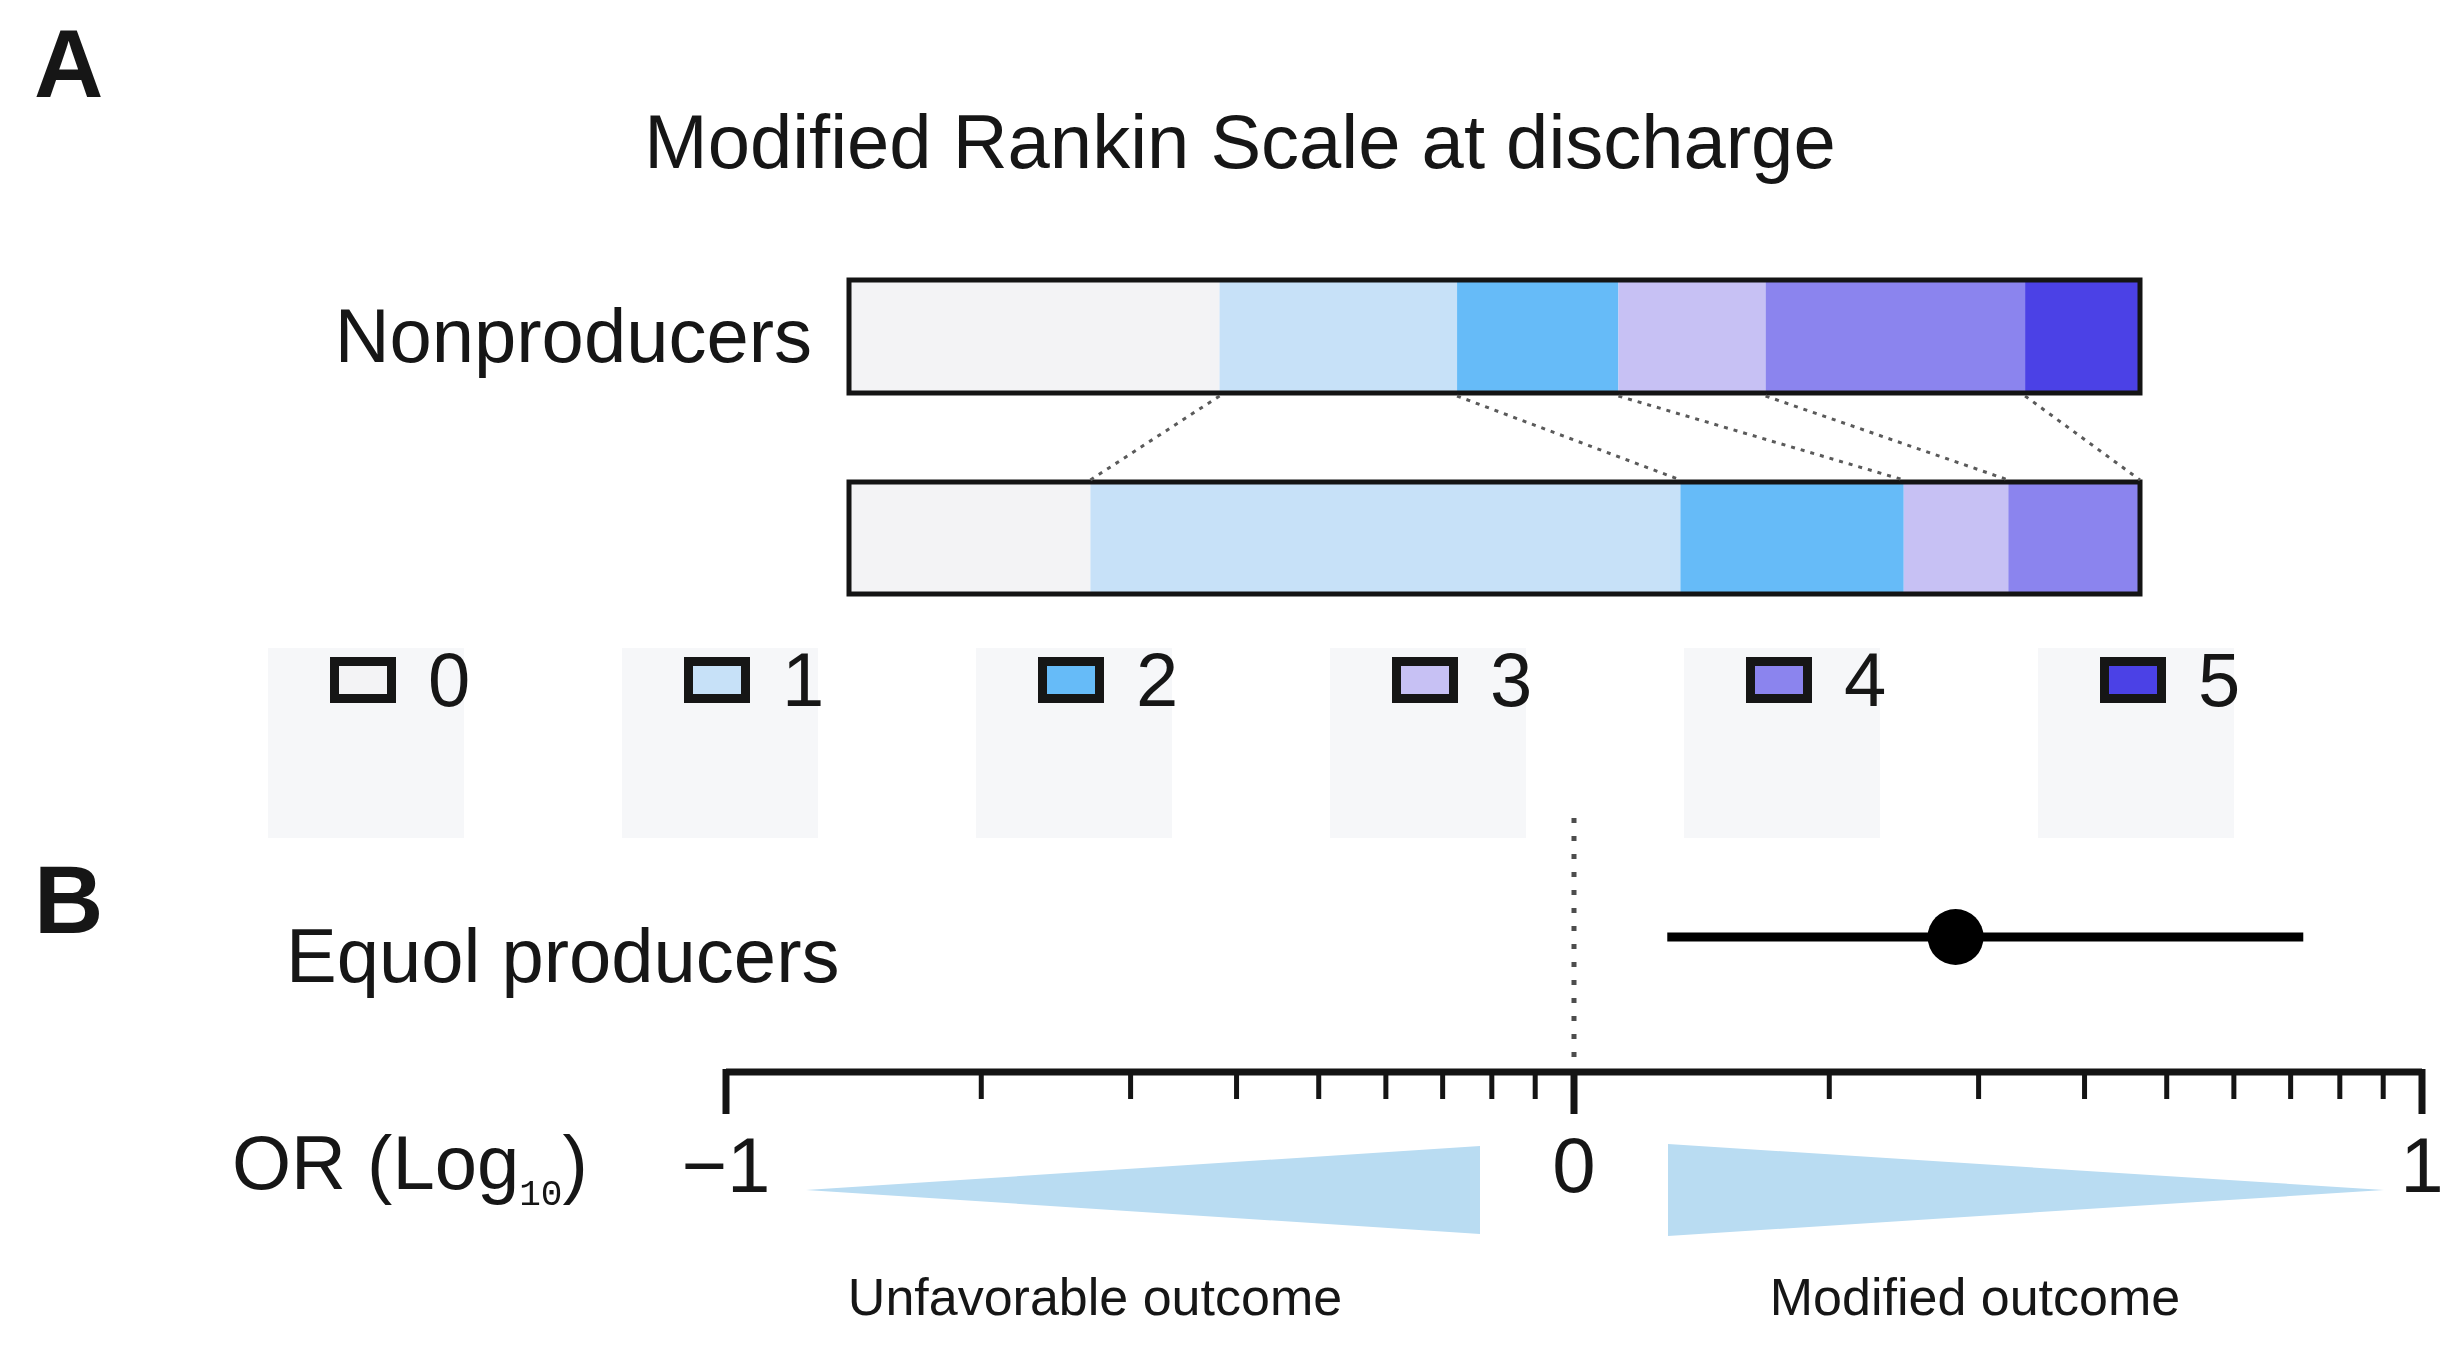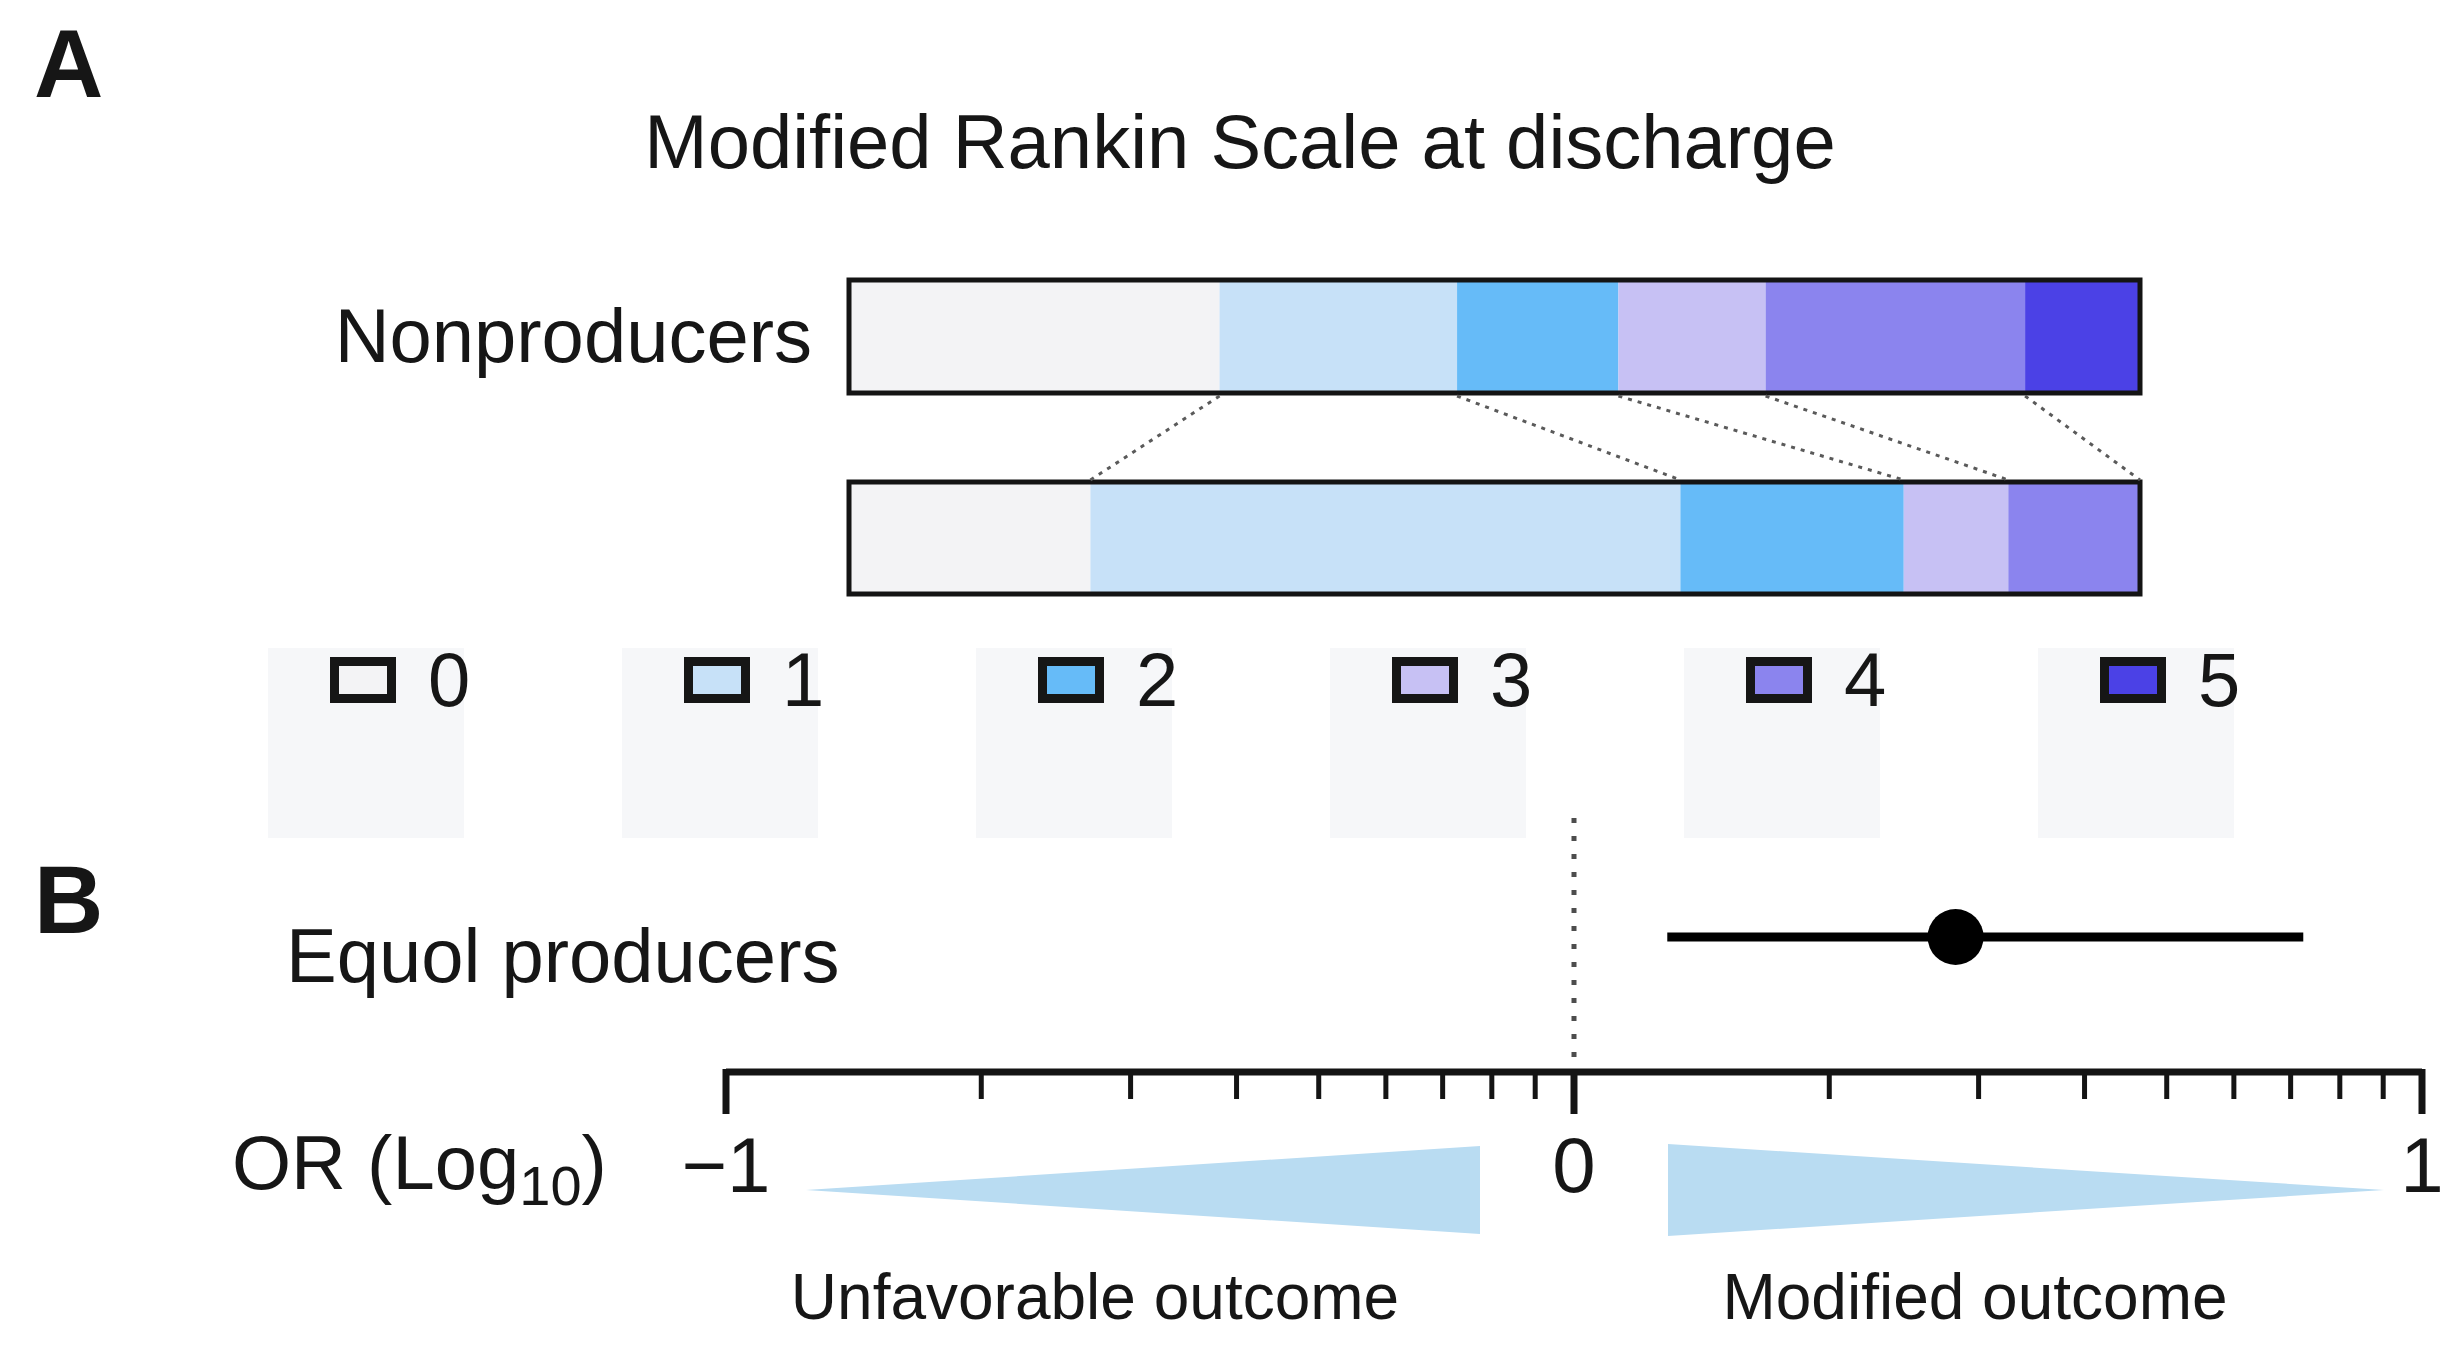--- a/index.html
+++ b/index.html
@@ -5,23 +5,23 @@
   html,body{margin:0;padding:0;background:#ffffff;}
   #canvas{position:relative;width:2459px;height:1368px;background:#ffffff;overflow:hidden;
           font-family:"Liberation Sans", sans-serif;color:#111;}
   #gfx{position:absolute;left:0;top:0;}
   .t{position:absolute;white-space:nowrap;color:#161616;line-height:1.16;}
   .panel-label{font-size:96px;font-weight:bold;line-height:1;}
   .title{font-size:76px;text-align:center;}
   .rowlab{font-size:76px;text-align:right;line-height:88px;}
   .eqlab{font-size:76px;line-height:88px;margin-top:36px;}
   .ticklab{font-size:78px;text-align:center;line-height:78px;}
-  .outcome{font-size:64px;text-align:center;line-height:78px;}
+  .outcome{font-size:52px;text-align:center;line-height:78px;}
   .orlab{font-size:76px;line-height:78px;}
-  .orlab sub{font-size:56px;line-height:0;}
+  .orlab sub{font-size:36px;line-height:0;font-family:Liberation Mono, monospace;}
   .legend-item{position:absolute;top:640px;height:80px;display:flex;align-items:center;gap:32px;}
   .legend-swatch{display:inline-block;width:66px;height:46px;border:9px solid #161616;
                  box-sizing:border-box;background:#fff;}
   .legend-num{font-size:76px;line-height:80px;color:#161616;}
 </style>
 </head>
 <body>
 
 <div id="canvas">
 

